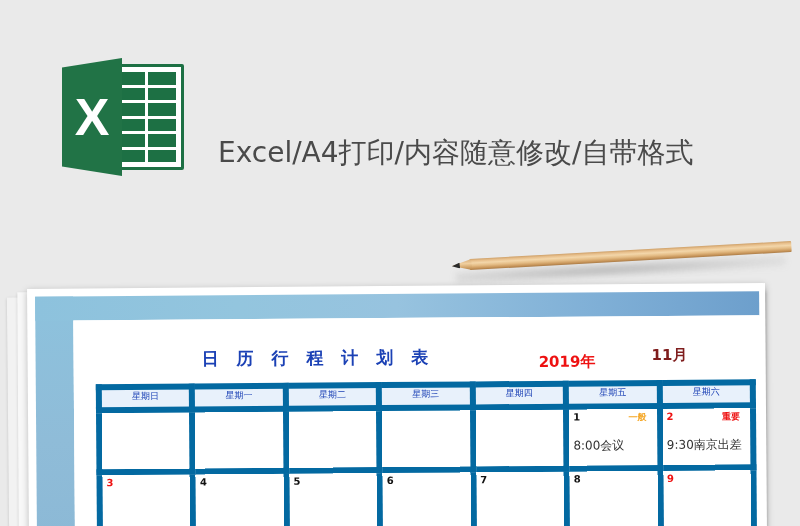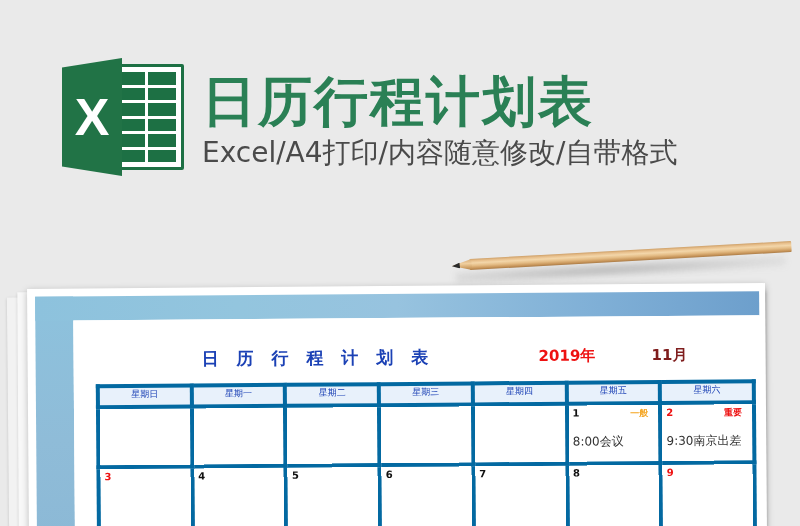--- a/index.html
+++ b/index.html
@@ -107,21 +107,21 @@
     top: 66px;
     font-size: 54px;
     font-weight: bold;
     color: #2a8055;
     letter-spacing: 2px;
     white-space: nowrap;
     font-family: "DejaVu Sans", "Liberation Sans", sans-serif;
   }
   .title-sub {
     position: absolute;
-    left: 202px;
+    left: 218px;
     top: 134px;
     font-size: 28px;
     color: #4a4a4a;
     letter-spacing: 0px;
     white-space: nowrap;
     font-family: "DejaVu Sans", "Liberation Sans", sans-serif;
   }
 
   
   .pencil-wrap {
@@ -262,21 +262,21 @@
     font-size: 17px;
     font-weight: bold;
     color: #1b41b5;
     letter-spacing: 6px;
     white-space: nowrap;
     font-family: "DejaVu Sans", "Liberation Sans", sans-serif;
   }
   .doc-year {
     position: absolute;
     left: 465px;
-    top: 6px;
+    top: 12px;
     font-size: 15px;
     font-weight: bold;
     color: #ee1111;
     white-space: nowrap;
     font-family: "DejaVu Sans", "Liberation Sans", sans-serif;
   }
   .doc-month {
     position: absolute;
     left: 578px;
     top: 6px;
@@ -290,21 +290,21 @@
   
   .cal {
     position: absolute;
     left: 22px;
     top: 64px;
     width: 660px;
     border-collapse: collapse;
     table-layout: fixed;
   }
   .cal th, .cal td {
-    border: 4px solid #0369a1;
+    border: 6px solid #0369a1;
     padding: 0;
     vertical-align: top;
   }
   .cal th {
     height: 17px;
     background: #e8f1fb;
     color: #1b41b5;
     font-size: 9px;
     font-weight: normal;
     text-align: center;
@@ -381,21 +381,20 @@
           <div class="xl-cell"></div>
           <div class="xl-cell"></div>
           <div class="xl-cell"></div>
         </div>
       </div>
       <div class="xl-spine"></div>
       <div class="xl-panel"></div>
       <div class="xl-x">X</div>
     </div>
 
-    <div class="title-main">日历行程计划表</div>
     <div class="title-sub">Excel/A4打印/内容随意修改/自带格式</div>
   </div>
 
   <div class="pencil-shadow"></div>
   <div class="pencil-wrap">
     <div class="pencil-body"></div>
     <div class="pencil-tip"></div>
     <div class="pencil-lead"></div>
   </div>
 

